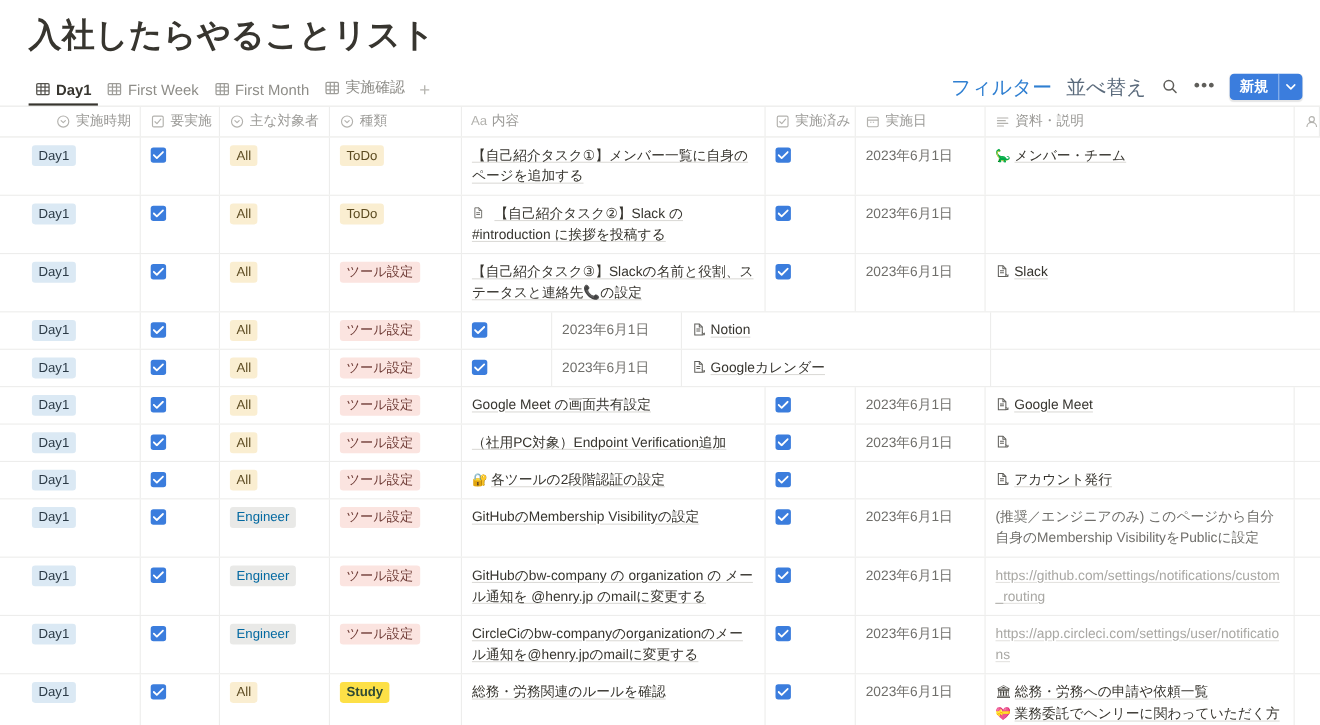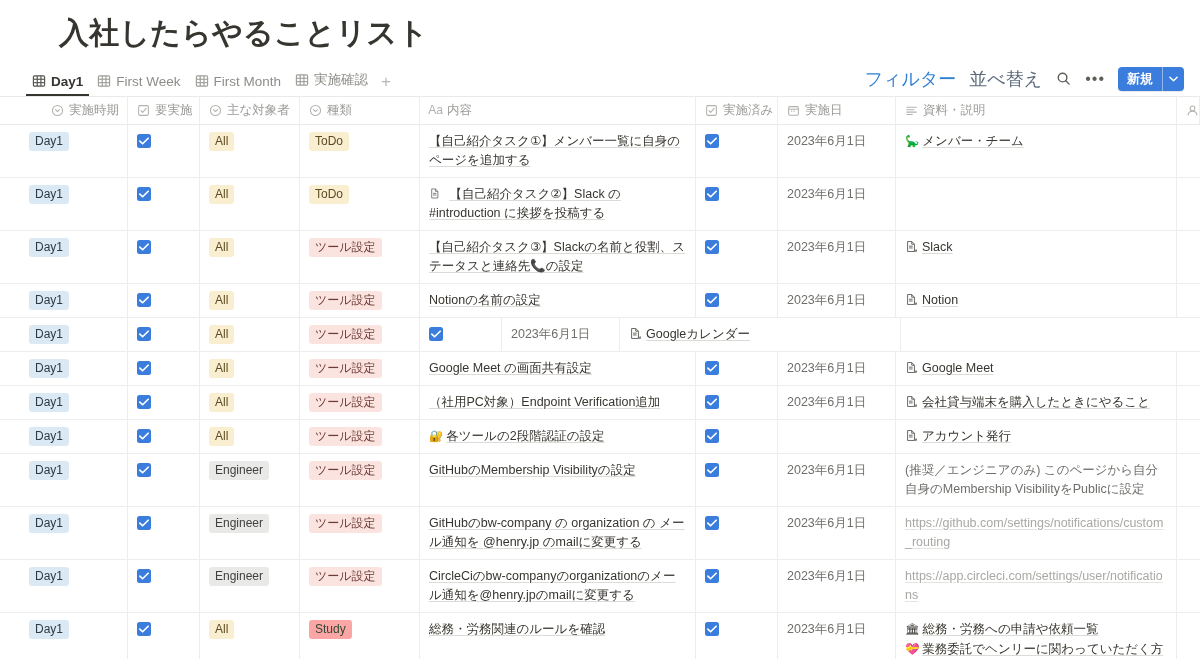--- a/index.html
+++ b/index.html
@@ -8,21 +8,21 @@
     height: 659px;
     background: #ffffff;
     font-family: "Liberation Sans", "DejaVu Sans", sans-serif;
     color: #37352f;
     overflow: hidden;
   }
 
   .page { width: 1200px; height: 659px; position: relative; }
 
   
-  .title-wrap { padding: 14px 0 0 26px; margin-left: 33px; }
+  .title-wrap { padding: 14px 0 0 26px; }
   .page-title {
     font-size: 30px;
     font-weight: 700;
     letter-spacing: 0.2px;
     color: #37352f;
     line-height: 1.25;
   }
 
   
   .tabbar {
@@ -186,24 +186,24 @@
   .tag {
     display: inline-block;
     border-radius: 3px;
     padding: 1px 6px 2px 6px;
     font-size: 12px;
     line-height: 16px;
     white-space: nowrap;
   }
   .tag-day    { background: #dbe9f4; color: #2b3a46; }
   .tag-all    { background: #faeed1; color: #5c4b21; }
-  .tag-eng    { background: #e9e9e7; color: #404040; }
+  .tag-eng    { background: #e9e9e7; color: #0369a1; }
   .tag-todo   { background: #faeed1; color: #5c4b21; }
   .tag-tool   { background: #fbe4e0; color: #6d3a34; }
-  .tag-study  { background: #fca5a5; color: #2f4a34; }
+  .tag-study  { background: #fde047; color: #2f4a34; font-weight: bold; }
 
   
   .chk {
     width: 14px; height: 14px;
     border-radius: 2.5px;
     background: #3b7ddd;
     display: inline-flex;
     align-items: center;
     justify-content: center;
     flex: 0 0 auto;
@@ -482,21 +482,20 @@
           <div class="cell c-jiki">
             <span class="tag tag-day">Day1</span>
           </div>
           <div class="cell c-you"><span class="chk">
               <svg width="10" height="8" viewBox="0 0 12 9" fill="none" stroke="#ffffff" stroke-width="2" stroke-linecap="round" stroke-linejoin="round">
                 <polyline points="1,4.6 4.3,7.8 11,1.2"></polyline>
               </svg>
             </span></div>
           <div class="cell c-taisho"><span class="tag tag-all">All</span></div>
           <div class="cell c-shurui"><span class="tag tag-tool">ツール設定</span></div>
-          <div class="cell c-naiyo"><span class="txt link">Notionの名前の設定</span></div>
           <div class="cell c-zumi"><span class="chk">
               <svg width="10" height="8" viewBox="0 0 12 9" fill="none" stroke="#ffffff" stroke-width="2" stroke-linecap="round" stroke-linejoin="round">
                 <polyline points="1,4.6 4.3,7.8 11,1.2"></polyline>
               </svg>
             </span></div>
           <div class="cell c-bi"><span class="muted">2023年6月1日</span></div>
           <div class="cell c-shiryo">
             <span class="shiryo-line"><span class="doc-ico"><svg width="13" height="13" viewBox="0 0 16 16" fill="none" stroke="#5f5e5a" stroke-width="1.15">
                   <path d="M3.2 1.9h5.1l3.3 3.3v8.9H3.2z"></path>
                   <path d="M8.3 1.9v3.3h3.3"></path>
@@ -582,21 +581,21 @@
               </svg>
             </span></div>
           <div class="cell c-bi"><span class="muted">2023年6月1日</span></div>
           <div class="cell c-shiryo">
             <span class="shiryo-line"><span class="doc-ico"><svg width="13" height="13" viewBox="0 0 16 16" fill="none" stroke="#5f5e5a" stroke-width="1.15">
                   <path d="M3.2 1.9h5.1l3.3 3.3v8.9H3.2z"></path>
                   <path d="M8.3 1.9v3.3h3.3"></path>
                   <line x1="5" y1="7.6" x2="9.4" y2="7.6"></line>
                   <line x1="5" y1="9.8" x2="9.4" y2="9.8"></line>
                   <path d="M11.4 11.1l2.6 2.6M14 11.6v2.3h-2.3" stroke-width="1.05"></path>
-                </svg></span><span class="txt link">会社貸与端末を購入したときにやること</span></span>
+                </svg></span></span>
           </div>
           <div class="cell c-tail"></div>
         </div>
         <div class="row">
           <div class="cell c-jiki">
             <span class="tag tag-day">Day1</span>
           </div>
           <div class="cell c-you"><span class="chk">
               <svg width="10" height="8" viewBox="0 0 12 9" fill="none" stroke="#ffffff" stroke-width="2" stroke-linecap="round" stroke-linejoin="round">
                 <polyline points="1,4.6 4.3,7.8 11,1.2"></polyline>

